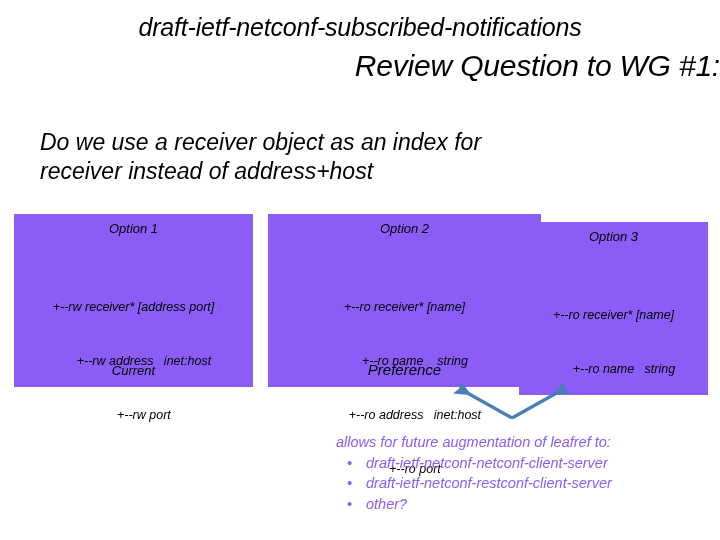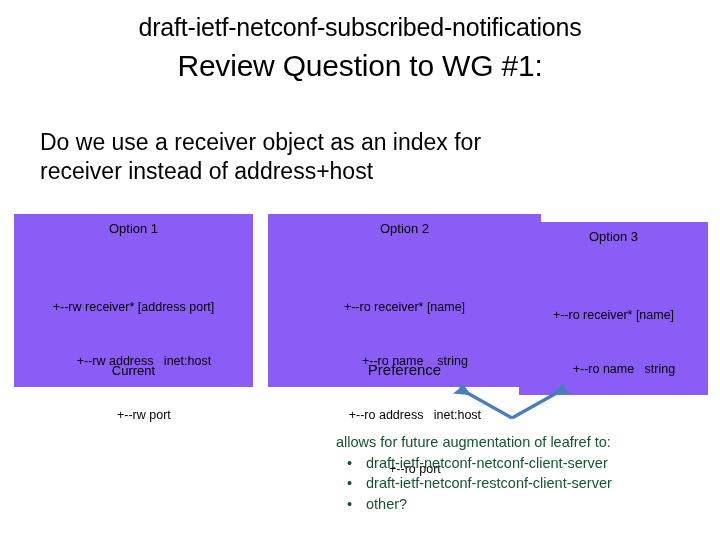--- a/index.html
+++ b/index.html
@@ -12,41 +12,42 @@
     background: #ffffff;
     font-family: "Liberation Sans", sans-serif;
     color: #000000;
     overflow: hidden;
     position: relative;
   }
   .slide {
     position: relative;
     width: 720px;
     height: 540px;
+    font-style: italic;
   }
 
   
   .subtitle {
     position: absolute;
     left: 0;
     top: 12px;
     width: 720px;
     text-align: center;
     font-size: 25px;
     line-height: 30px;
     letter-spacing: -0.2px;
     color: #000000;
     white-space: nowrap;
   }
   .maintitle {
     position: absolute;
     left: 0;
     top: 47px;
     width: 720px;
-    text-align: center;
+    text-align: right;
     font-size: 30px;
     line-height: 38px;
     letter-spacing: -0.2px;
     color: #000000;
     white-space: nowrap;
   }
 
   
   .question {
     position: absolute;
@@ -125,21 +126,21 @@
   }
 
   
   .notes {
     position: absolute;
     left: 336px;
     top: 432px;
     width: 380px;
     font-size: 14.5px;
     line-height: 20.5px;
-    color: #14532d;
+    color: #8b5cf6;
   }
   .notes .lead {
     display: block;
     white-space: nowrap;
   }
   .notes ul {
     list-style: none;
     margin: 0;
     padding: 0;
   }

